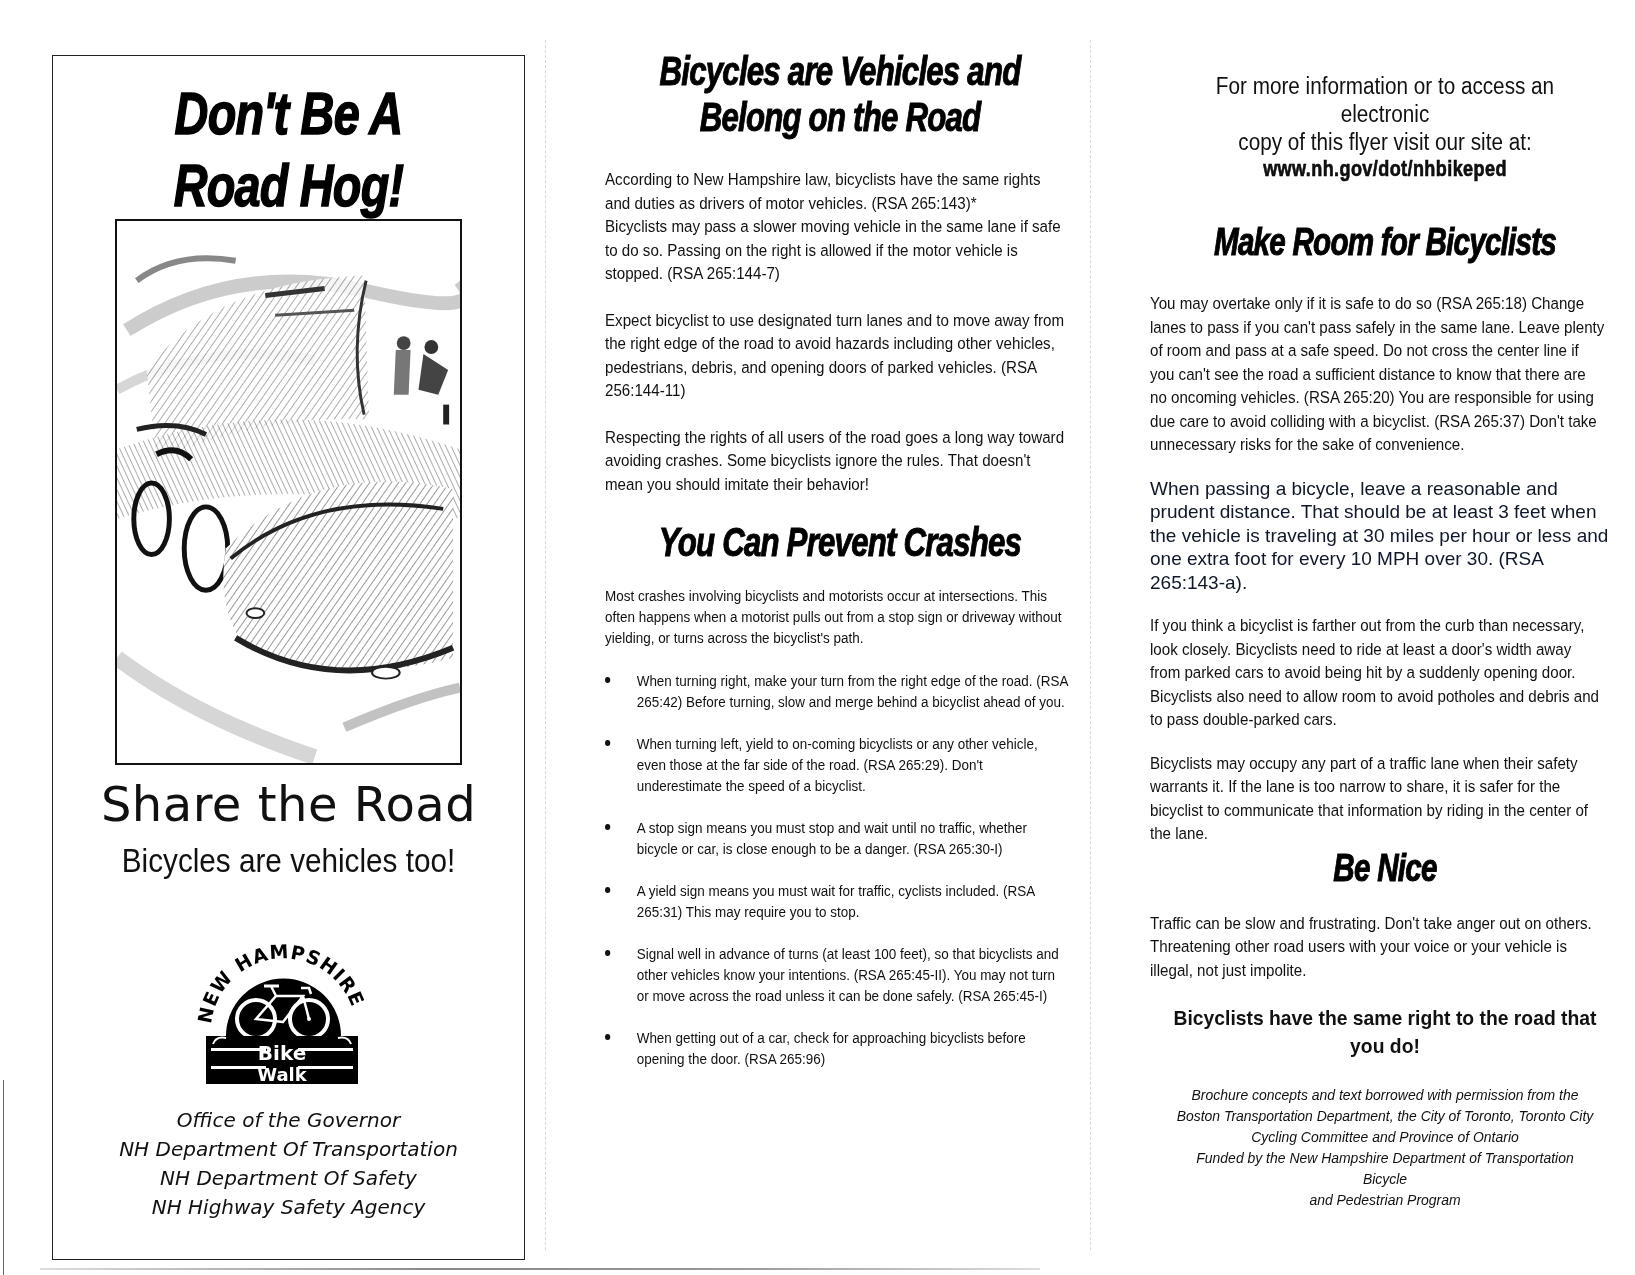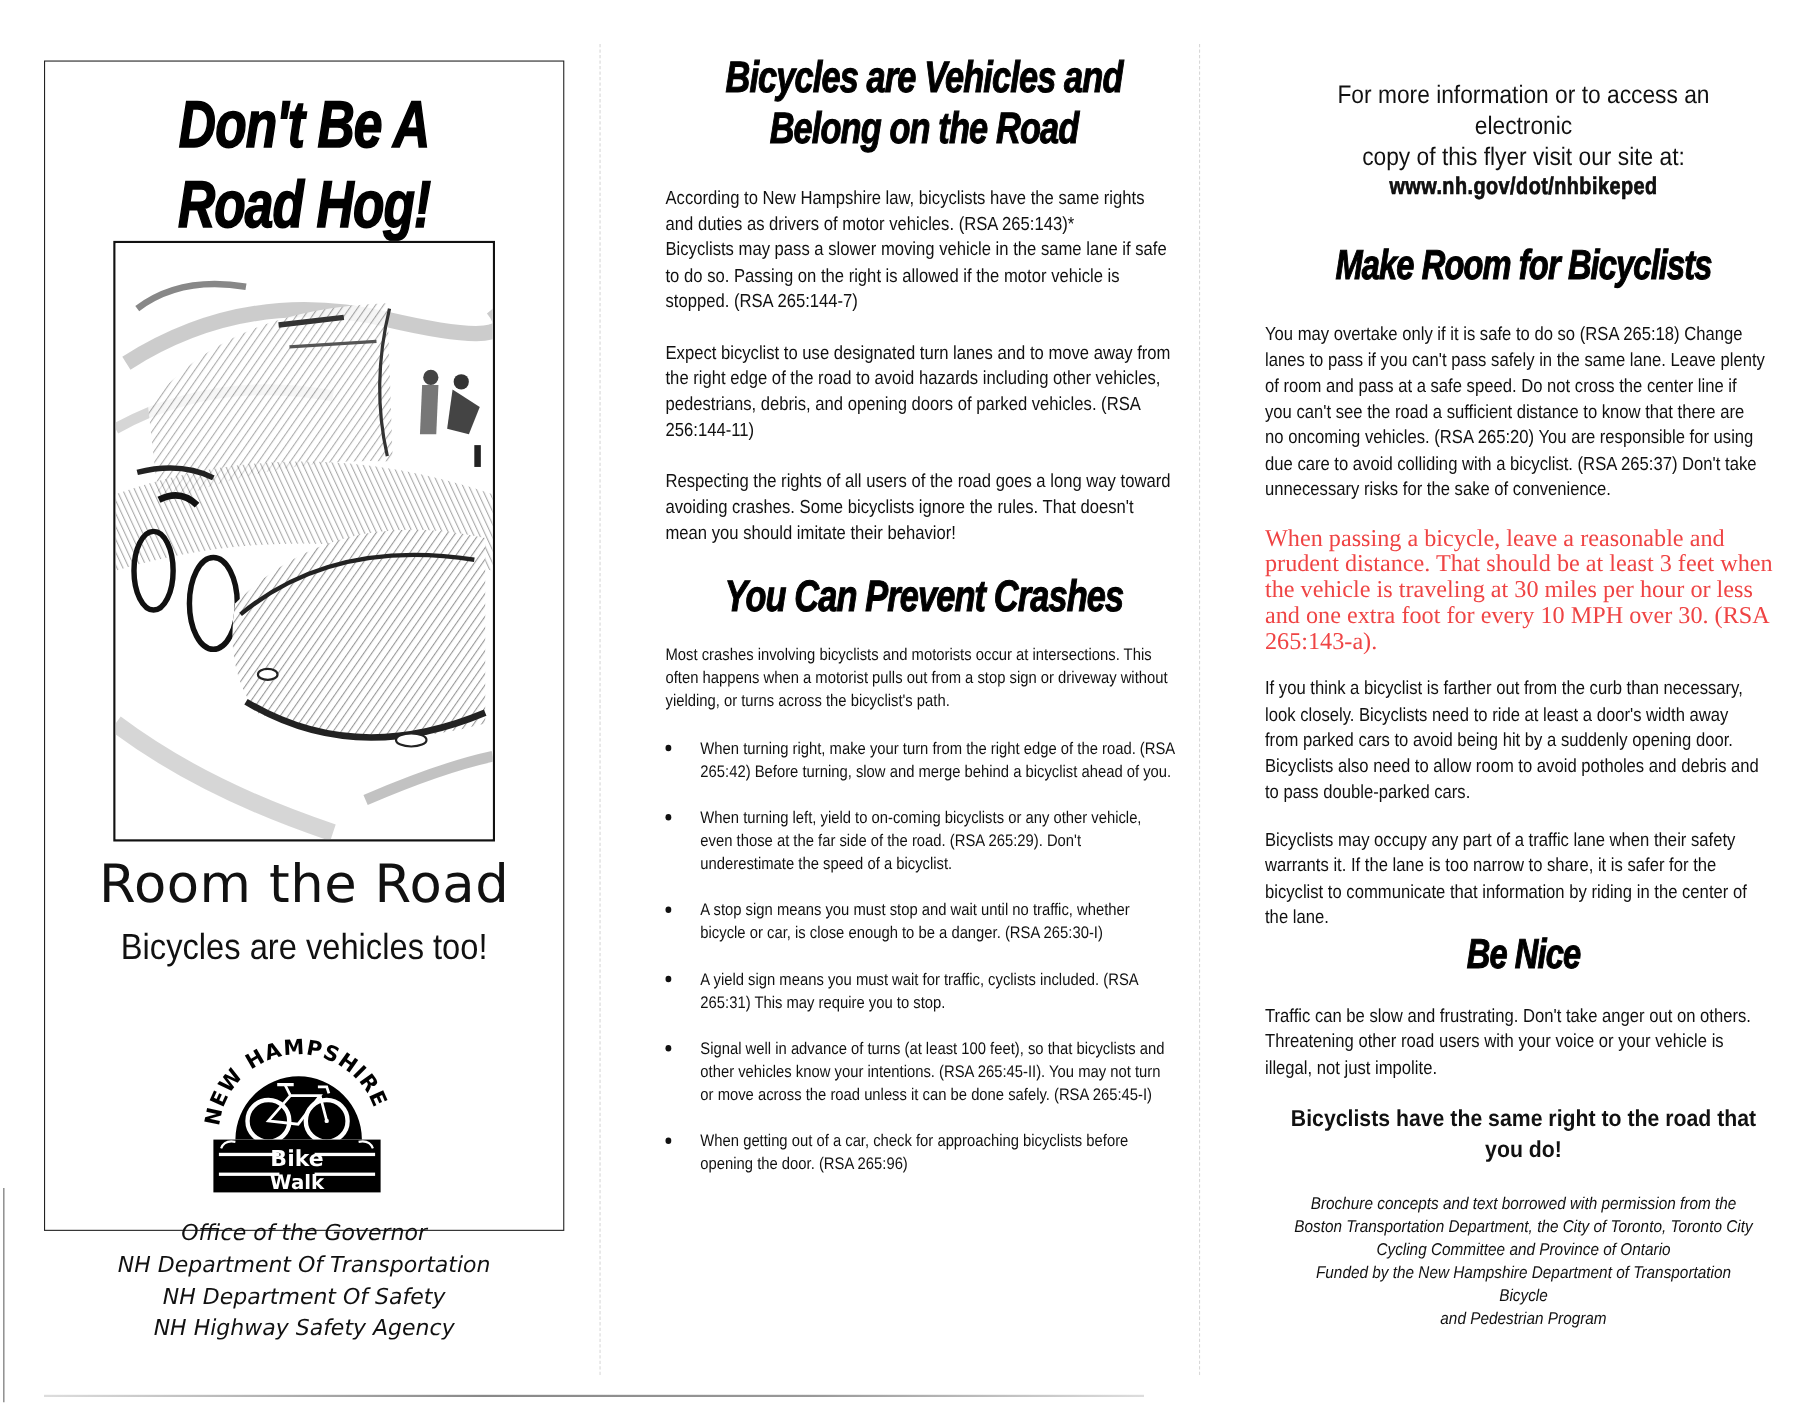--- a/index.html
+++ b/index.html
@@ -4,21 +4,21 @@
 <style>
   html, body { margin: 0; padding: 0; background: #ffffff; }
   body { width: 1635px; height: 1275px; position: relative; overflow: hidden; color: #111; font-family: "Liberation Sans", sans-serif; }
 
   .panel { position: absolute; top: 0; height: 1011px; }
   .fold-line { position: absolute; top: 40px; width: 1px; height: 1210px; border-left: 1px dashed #d8d8d8; }
   .left-margin-line { position: absolute; left: 3px; top: 1080px; width: 1px; height: 195px; background: #666; }
   .bottom-scan-line { position: absolute; left: 40px; top: 1268px; width: 1000px; height: 2px; background: linear-gradient(to right, #ddd, #888 40%, #999 70%, #ddd); }
 
   
-  #cover { left: 40px; top: 55px; width: 473px; height: 1064px; border: 1.5px solid #222; box-sizing: border-box; text-decoration: underline; }
+  #cover { left: 52px; top: 55px; width: 473px; height: 1205px; border: 1.5px solid #222; box-sizing: border-box; text-decoration: underline; }
   .impact { font-family: "Liberation Sans", sans-serif; font-weight: 900; font-style: italic; transform: scaleX(0.78); transform-origin: center; letter-spacing: -1px; color: #000; }
   .cover-title { position: absolute; left: 0; width: 100%; text-align: center; font-size: 60px; line-height: 72px; top: 22px; }
   .cover-title span { display: block; -webkit-text-stroke: 1.5px #000; }
 
   .illustration { position: absolute; left: 62px; top: 163px; width: 347px; height: 546px; border: 2px solid #111; box-sizing: border-box; overflow: hidden; background: #fff; }
   .illustration svg { width: 100%; height: 100%; display: block; }
 
   .share-road { position: absolute; left: 0; width: 100%; text-align: center; top: 720px; font-family: "DejaVu Sans", sans-serif; font-size: 48px; font-weight: 400; color: #111; letter-spacing: 0.5px; }
   .share-sub { position: absolute; left: 0; width: 100%; text-align: center; top: 786px; font-family: "Liberation Sans", sans-serif; font-size: 33px; color: #111; transform: scaleX(0.9); }
 
@@ -36,21 +36,21 @@
   .bullets { list-style: none; margin: 0; padding: 0; }
   .bullet { position: relative; padding-left: 36px; margin-bottom: 21px; }
   .bullet-dot { position: absolute; left: 0; top: 7px; width: 6px; height: 6px; border-radius: 50%; background: #111; }
 
   
   #right { left: 1150px; width: 470px; }
   .info-text { text-align: center; font-size: 23px; line-height: 28px; color: #111; transform: scaleX(0.9); }
   .url { text-align: center; font-weight: 900; font-size: 22px; line-height: 26px; letter-spacing: 0.5px; transform: scaleX(0.82); -webkit-text-stroke: 0.6px #000; }
   .right-heading { text-align: center; font-size: 38px; line-height: 44px; }
   .right-heading span { -webkit-text-stroke: 1px #000; }
-  .passing-text { font-family: Liberation Serif, serif; font-size: 22px; line-height: 23.5px; color: #ef4444; }
+  .passing-text { font-family: Liberation Sans, sans-serif; font-size: 19px; line-height: 23.5px; color: #0f172a; }
   .closing { text-align: center; font-weight: 700; font-size: 21px; line-height: 28px; color: #111; transform: scaleX(0.92); }
   .credits { text-align: center; font-style: italic; font-size: 15.5px; line-height: 21px; color: #111; transform: scaleX(0.9); }
 </style>
 </head>
 <body>
 
 <div class="fold-line" style="left:545px;"></div>
 <div class="fold-line" style="left:1090px;"></div>
 <div class="left-margin-line"></div>
 <div class="bottom-scan-line"></div>
@@ -100,21 +100,21 @@
       <path d="M110 330 Q 200 240 340 270 L 340 440 Q 230 470 130 430 Q 100 390 110 330 Z" fill="url(#hatch)"></path>
       <path d="M115 340 Q 200 270 330 290" stroke="#222" stroke-width="4" fill="none"></path>
       <path d="M120 420 Q 220 480 340 430" stroke="#222" stroke-width="6" fill="none"></path>
       <ellipse cx="140" cy="395" rx="9" ry="5" fill="#fff" stroke="#222" stroke-width="2"></ellipse>
       <ellipse cx="272" cy="455" rx="14" ry="6" fill="#fff" stroke="#222" stroke-width="2"></ellipse>
       <path d="M0 440 Q 80 500 200 540" stroke="#bbb" stroke-width="16" fill="none" opacity="0.6"></path>
       <path d="M230 510 Q 300 480 347 470" stroke="#999" stroke-width="10" fill="none" opacity="0.6"></path>
     </svg>
   </div>
 
-  <div class="share-road">Room the Road</div>
+  <div class="share-road">Share the Road</div>
   <div class="share-sub">Bicycles are vehicles too!</div>
 
   <div class="logo">
     <svg viewBox="0 0 182 150" width="182" height="150">
       <defs>
         <path id="arcPath" d="M 20 95 A 72 72 0 0 1 165 95"></path>
       </defs>
 
       <path d="M 35 100 A 57 57 0 0 1 150 100 Z" fill="#000"></path>
       <text font-family="DejaVu Sans, sans-serif" font-weight="bold" font-size="19" fill="#000" letter-spacing="1">

